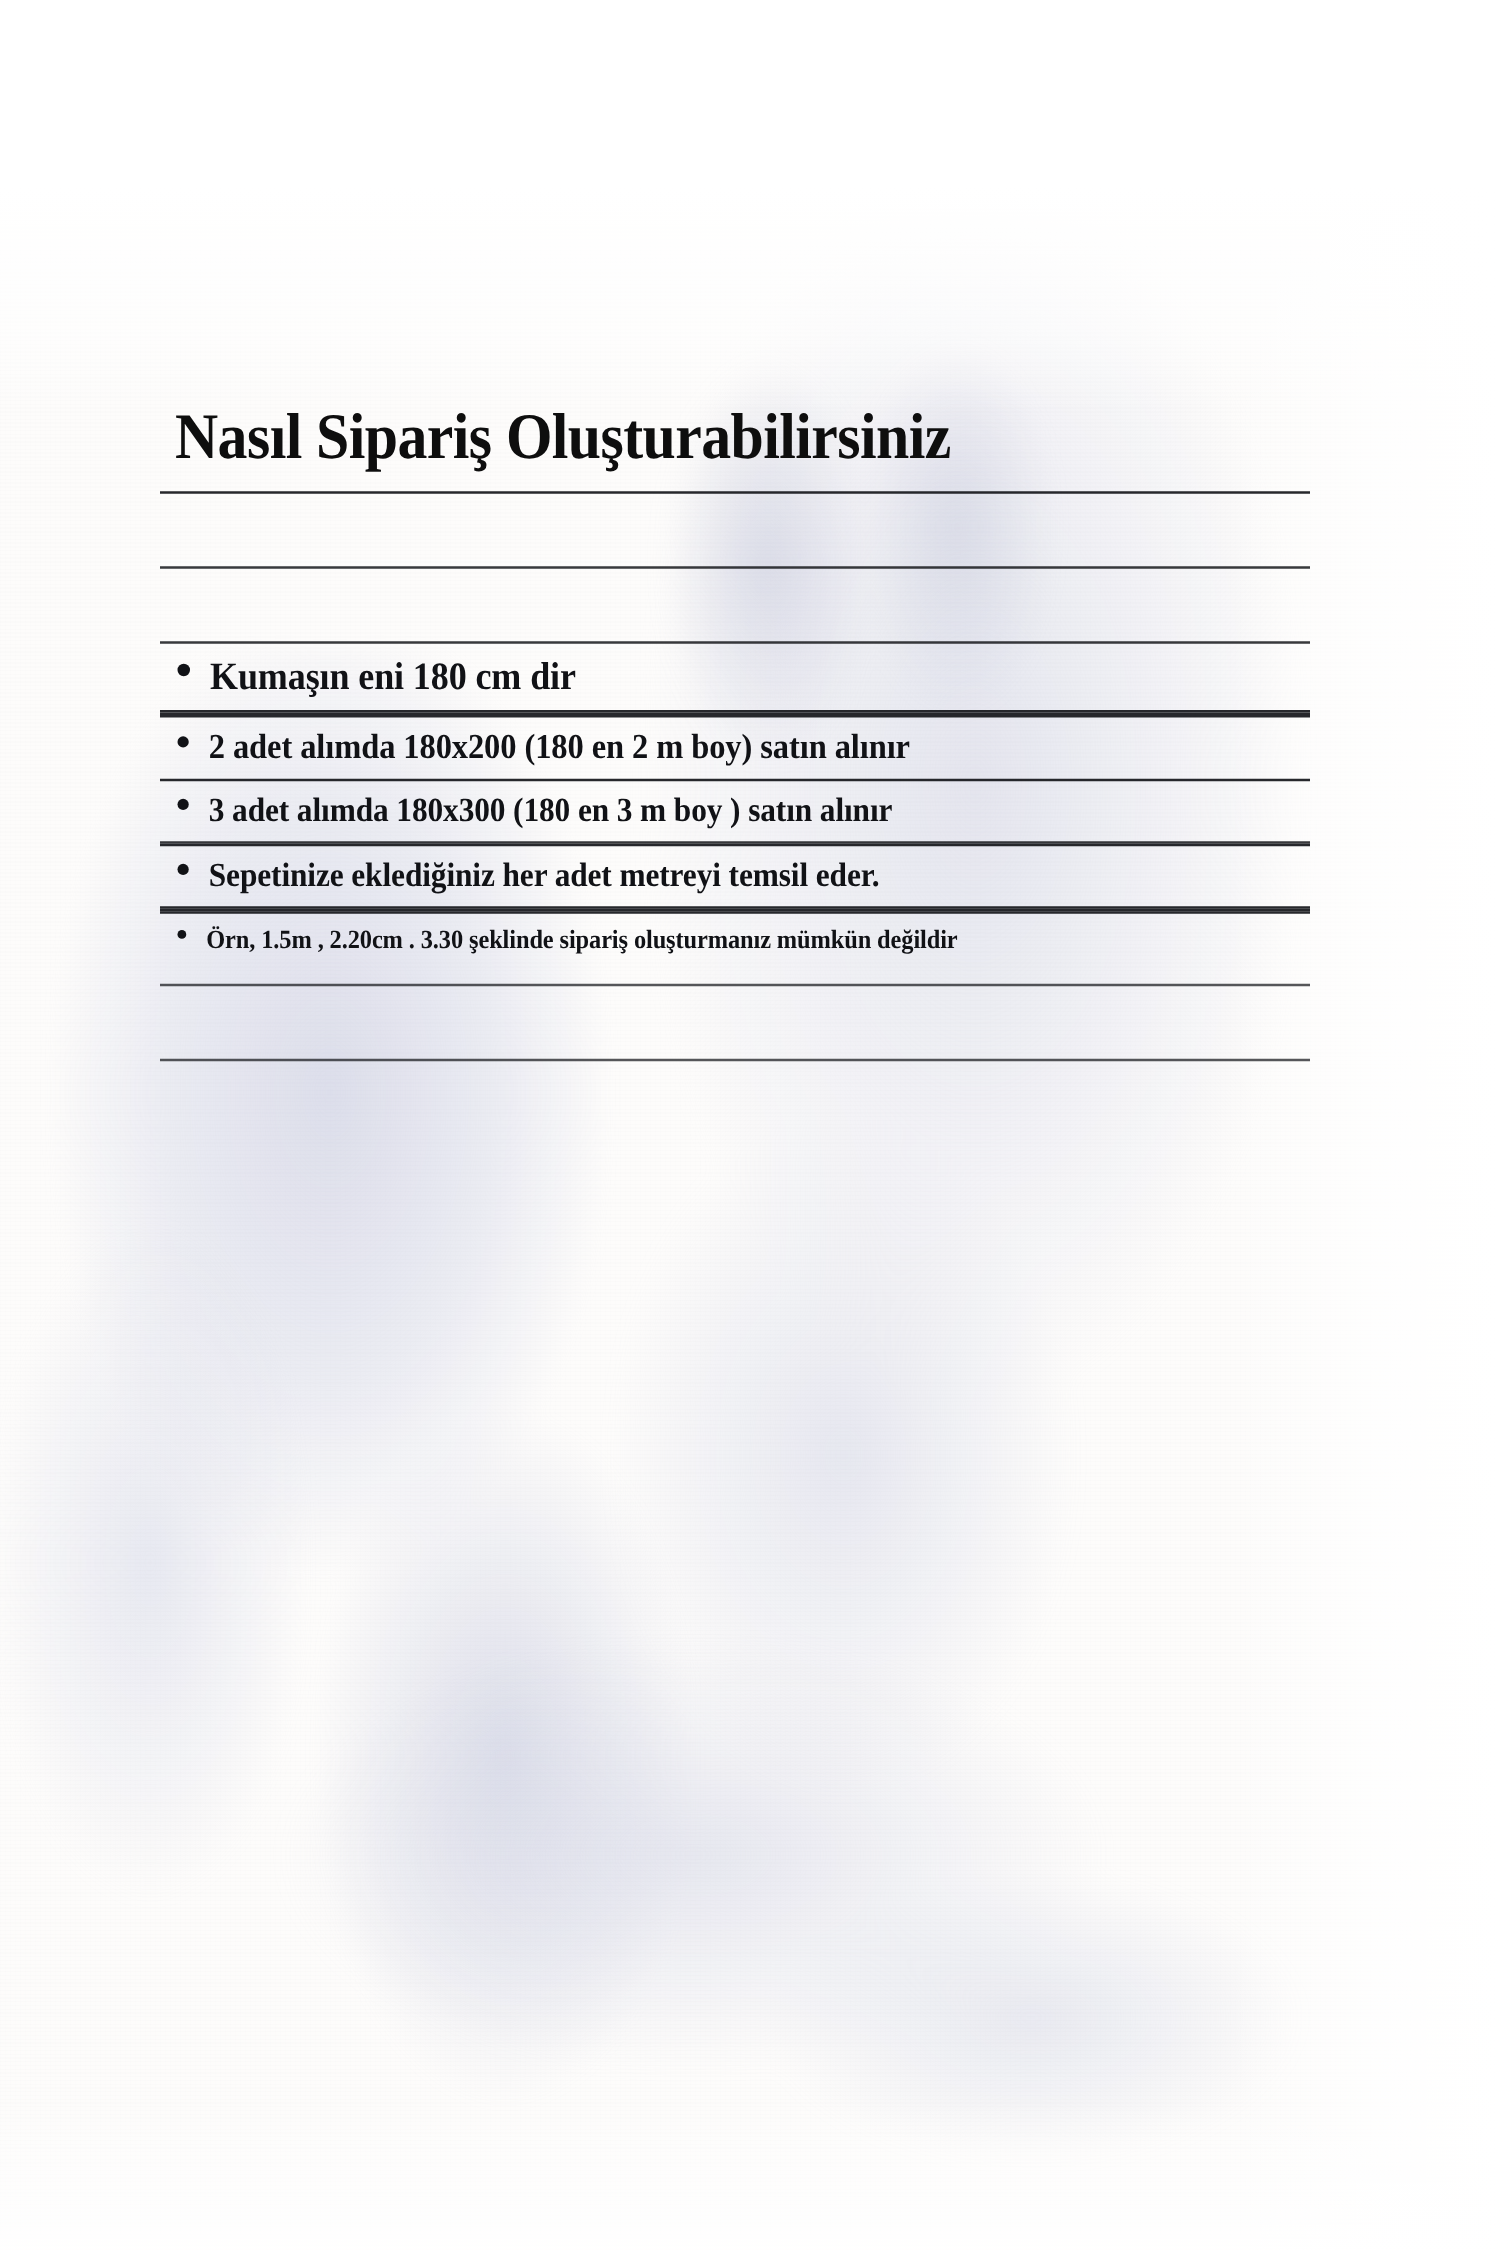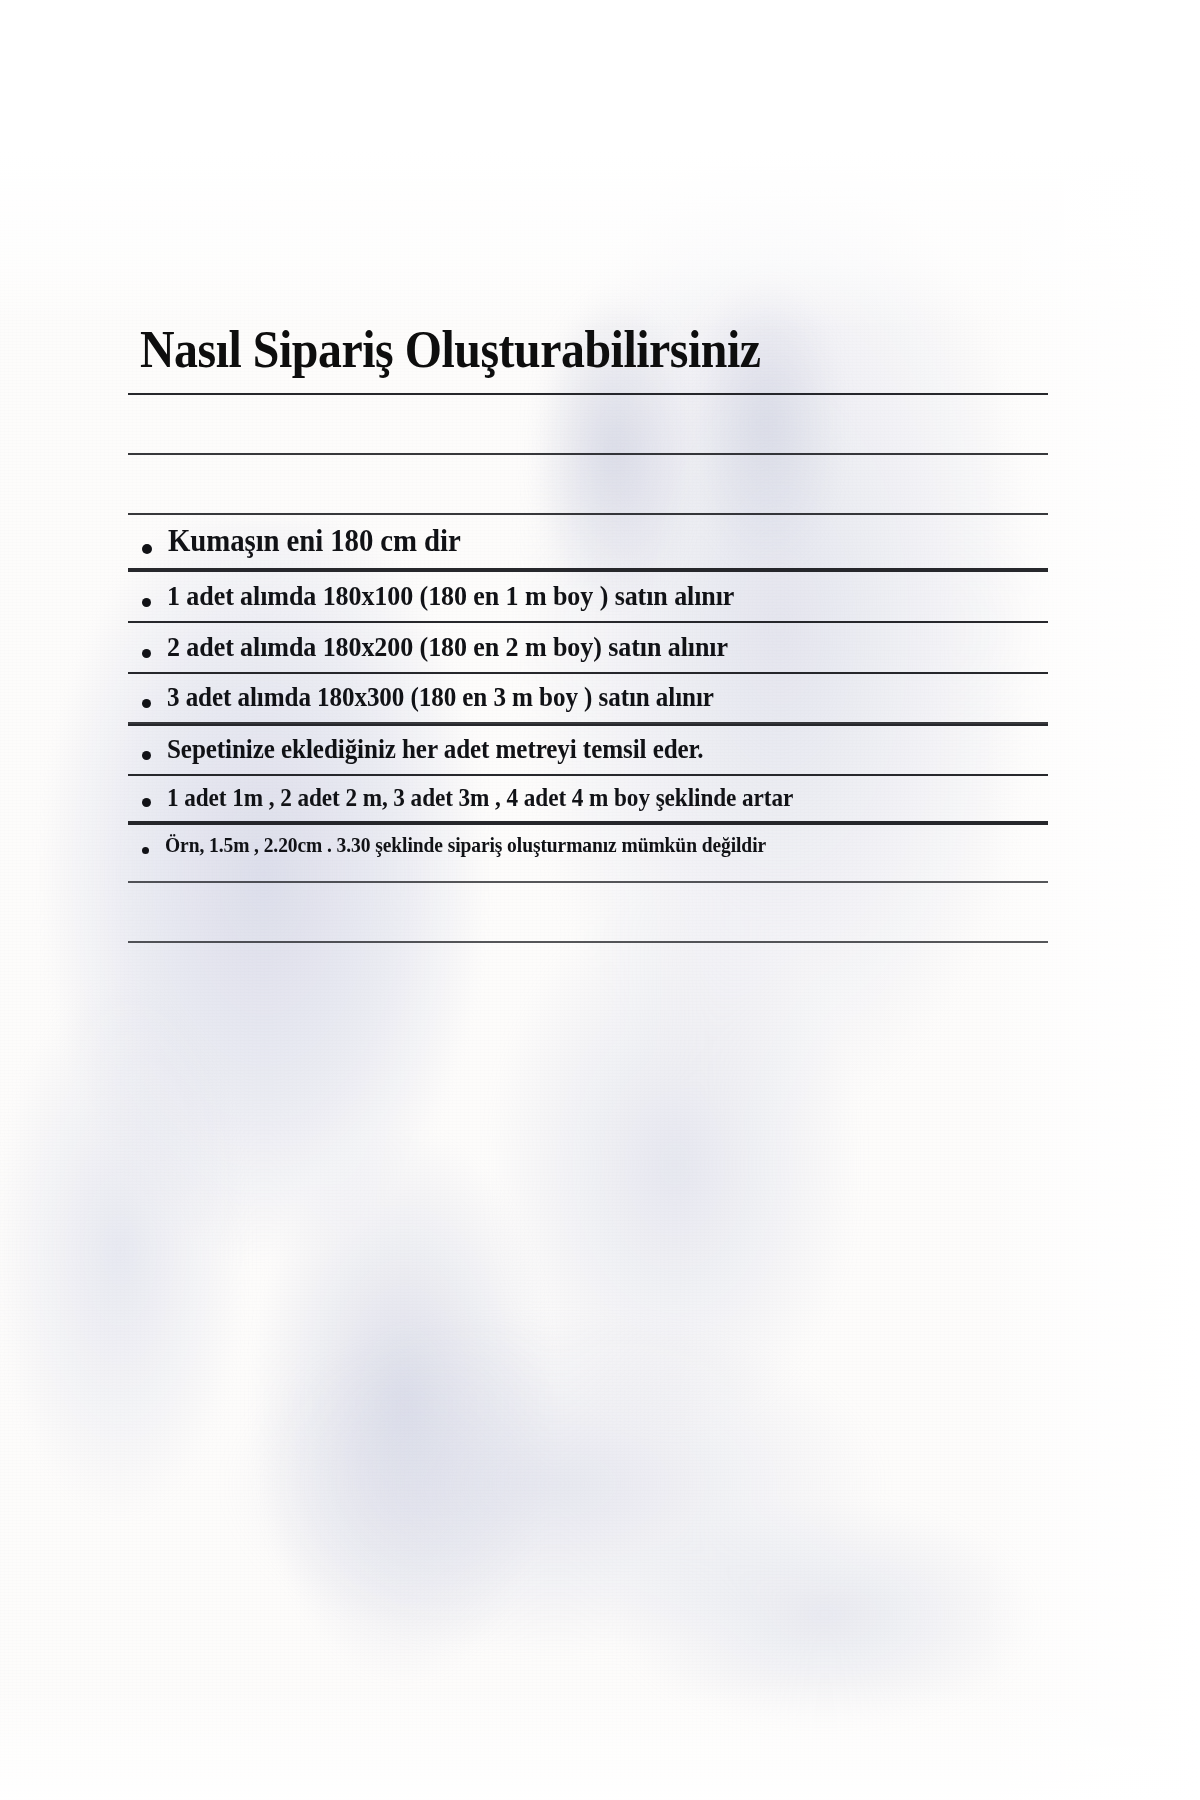--- a/index.html
+++ b/index.html
@@ -112,21 +112,21 @@
     margin:0;
   }
   .rule.thin{border-top-width:2px;opacity:.85;}
   .rule.faint{border-top-width:2px;opacity:.72;}
 
   .spacer-lg{height:58px;}
   .spacer-xs{height:14px;}
 
   .bullet-row{
     display:flex;
-    align-items:flex-end;
+    align-items:center;
     gap:16px;
     padding:8px 0 9px 14px;
   }
   .bullet-dot{
     flex:0 0 auto;
     width:9px;height:9px;
     border-radius:50%;
     background:#111216;
     transform:translateY(-5px);
   }
@@ -182,24 +182,20 @@
     <div class="rule thin"></div>
 
     <div class="bullet-row s1">
       <span class="bullet-dot"></span>
       <span class="bullet-text">Kumaşın eni 180 cm dir</span>
     </div>
     <div class="rule"></div>
 
     <div class="rule"></div>
 
-    <div class="bullet-row s3">
-      <span class="bullet-dot"></span>
-      <span class="bullet-text">1 adet alımda 180x100  (180 en 1 m  boy ) satın alınır</span>
-    </div>
     <div class="rule"></div>
 
     <div class="bullet-row s4">
       <span class="bullet-dot"></span>
       <span class="bullet-text">2 adet alımda 180x200 (180 en 2 m boy) satın alınır</span>
     </div>
     <div class="rule"></div>
 
     <div class="bullet-row s5">
       <span class="bullet-dot"></span>
@@ -208,24 +204,20 @@
     <div class="rule thin"></div>
 
     <div class="rule"></div>
 
     <div class="bullet-row s7">
       <span class="bullet-dot"></span>
       <span class="bullet-text">Sepetinize eklediğiniz her adet metreyi temsil eder.</span>
     </div>
     <div class="rule"></div>
 
-    <div class="bullet-row s8">
-      <span class="bullet-dot"></span>
-      <span class="bullet-text">1 adet 1m , 2 adet 2 m, 3 adet 3m , 4 adet 4 m boy şeklinde  artar</span>
-    </div>
     <div class="rule"></div>
 
     <div class="rule"></div>
 
     <div class="bullet-row s10">
       <span class="bullet-dot"></span>
       <span class="bullet-text">Örn, 1.5m , 2.20cm . 3.30 şeklinde sipariş oluşturmanız mümkün değildir</span>
     </div>
 
     <div class="spacer-xs"></div>

